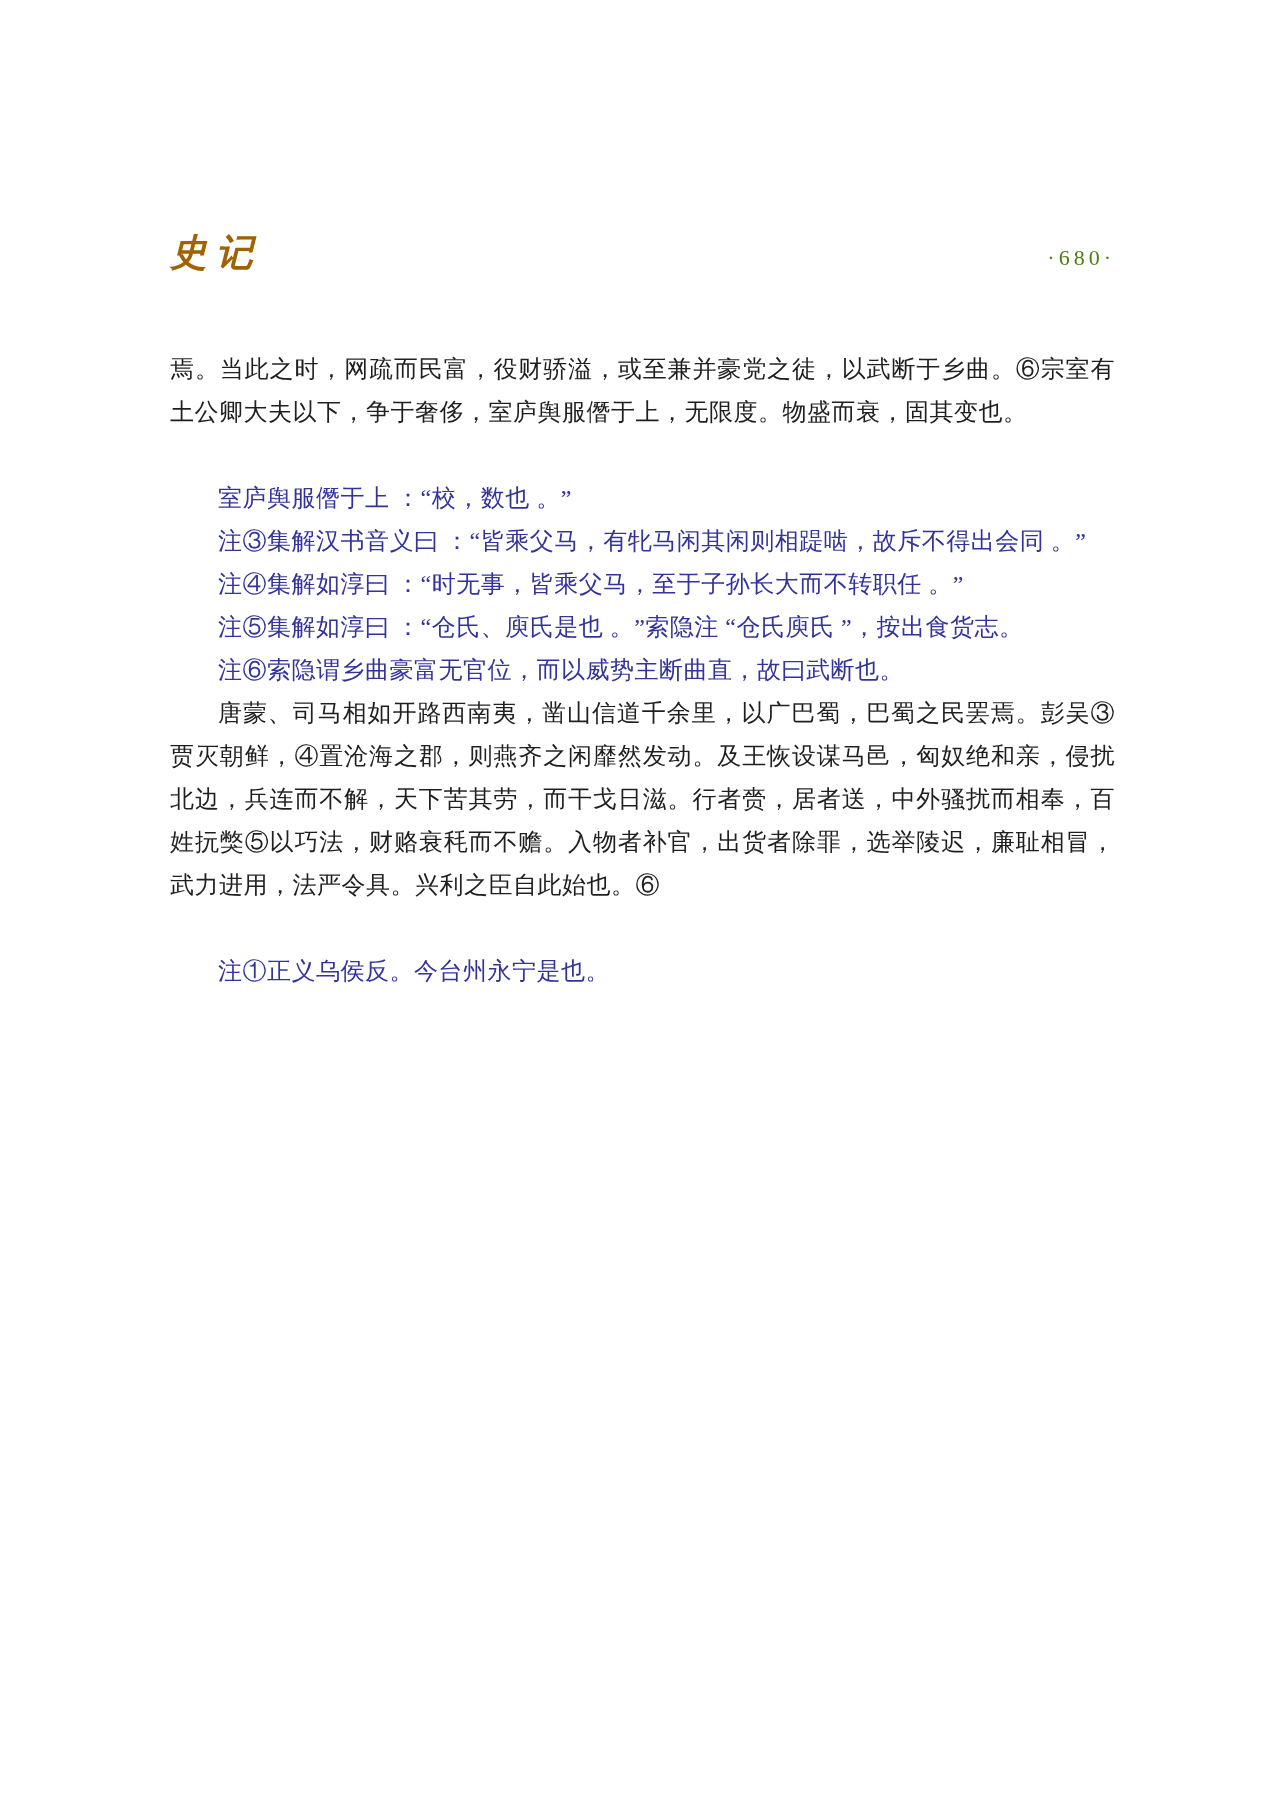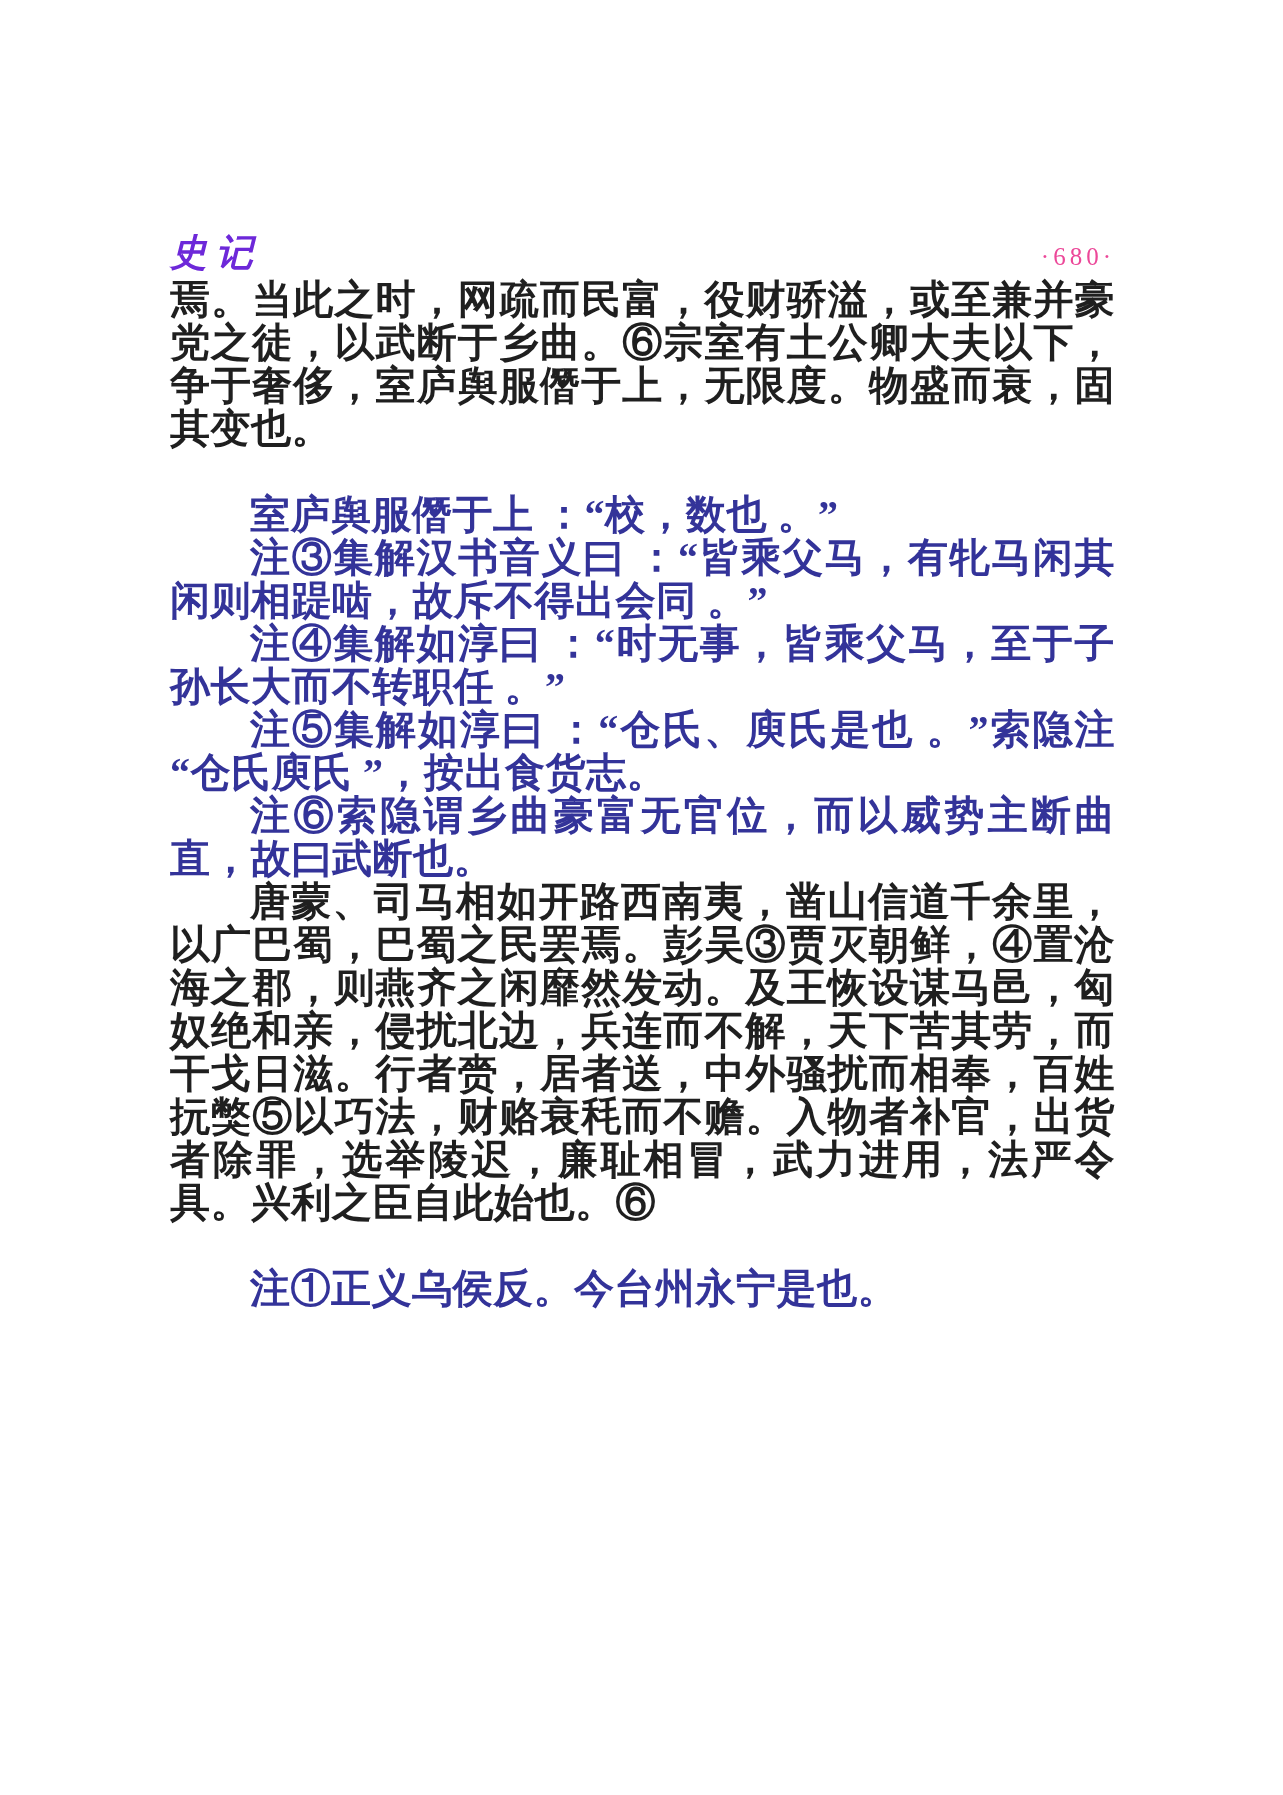--- a/index.html
+++ b/index.html
@@ -22,35 +22,35 @@
   .page-header {
     display: flex;
     justify-content: space-between;
     align-items: baseline;
   }
   .book-title {
     font-size: 37px;
     font-style: italic;
     font-weight: 600;
     letter-spacing: 9px;
-    color: #6d28d9;
+    color: #a16207;
   }
   .page-number {
-    font-size: 25px;
+    font-size: 22px;
     letter-spacing: 4px;
-    color: #ec4899;
+    color: #4d7c0f;
     font-style: normal;
   }
   .text-body {
+    margin-top: 70px;
     width: 945px;
-    font-size: 40px;
+    font-size: 24px;
     line-height: 43px;
     text-align: justify;
     letter-spacing: 0.5px;
-    font-weight: bold;
   }
   .text-body p { word-break: break-all; }
   .body-text { color: var(--body-color); }
   .indented { text-indent: 2em; }
   .note { color: var(--note-color); text-indent: 2em; }
   .spacer { height: 43px; }
 </style>
 </head>
 <body>
 

